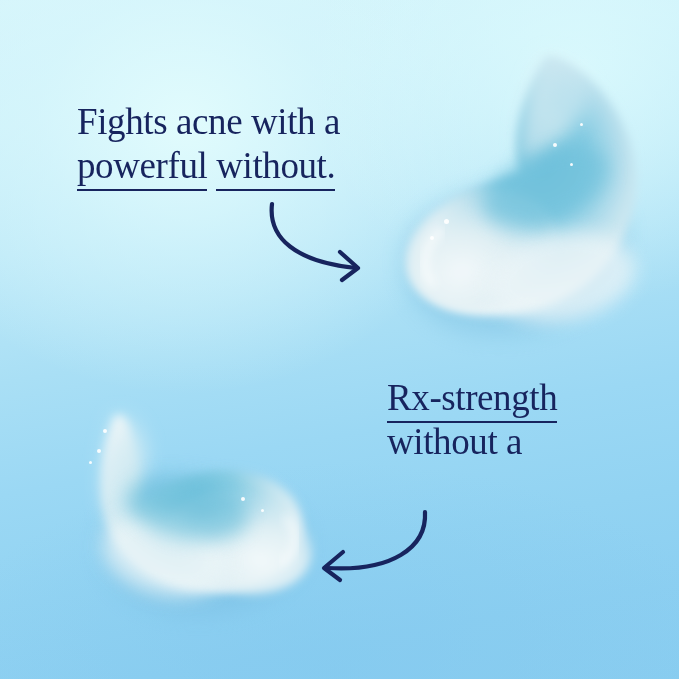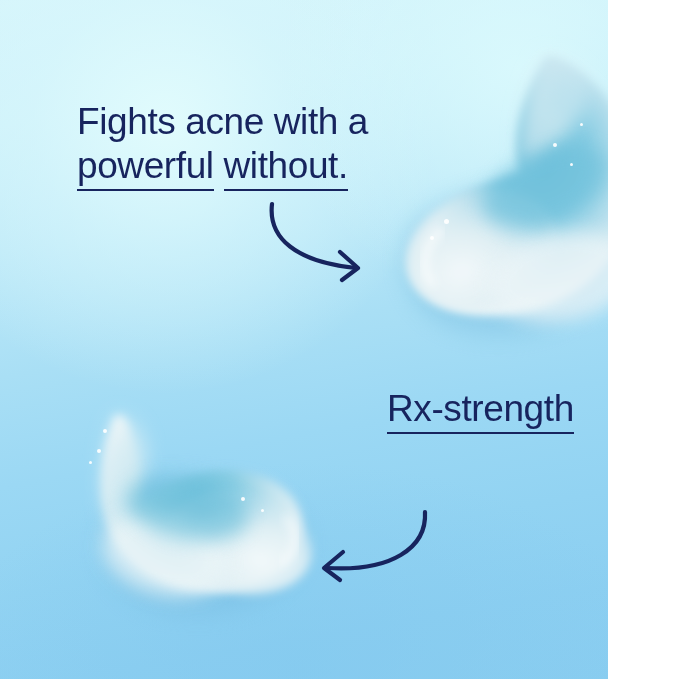--- a/index.html
+++ b/index.html
@@ -2,24 +2,24 @@
 <html><head>
 <meta charset="utf-8">
 <style>
   html, body {
     margin: 0;
     padding: 0;
     background: #ffffff;
   }
   #stage {
     position: relative;
-    width: 608px;
+    width: 679px;
     height: 679px;
     overflow: hidden;
-    font-family: Liberation Sans, sans-serif;
+    font-family: Liberation Serif, serif;
   }
 
   
   .bg-base {
     position: absolute;
     inset: 0;
     background: linear-gradient(170deg,
         #d6f5fb 0%,
         #cdf1fa 16%,
         #bde9f8 32%,
@@ -74,21 +74,21 @@
   .headline .u {
     border-bottom: 2.6px solid #17245e;
     padding-bottom: 3px;
   }
   #headline-top {
     left: 77px;
     top: 100px;
   }
   #headline-bottom {
     left: 387px;
-    top: 387px;
+    top: 376px;
   }
 
   
   .arrow-svg {
     position: absolute;
     overflow: visible;
     pointer-events: none;
   }
   #arrow-top { left: 252px; top: 190px; }
   #arrow-bottom { left: 305px; top: 500px; }
@@ -236,20 +236,23 @@
     </span>
     <span class="line">
       <span class="u">powerful</span><span>&nbsp;</span><span class="u">without.</span>
     </span>
   </div>
 
   <div class="headline" id="headline-bottom">
     <span class="line">
       <span class="u">Rx-strength</span>
     </span>
+    <span class="line">
+      <span>without a</span>
+    </span>
   </div>
 
   <svg class="arrow-svg" id="arrow-top" width="135" height="95" viewBox="0 0 135 95">
     <path d="M20,14 C16,48 44,72 104,78" stroke="#17245e" stroke-width="4.2" fill="none" stroke-linecap="round"></path>
     <path d="M88,62 L106,78 L90,90" stroke="#17245e" stroke-width="4.2" fill="none" stroke-linecap="round" stroke-linejoin="round"></path>
   </svg>
 
   <svg class="arrow-svg" id="arrow-bottom" width="135" height="85" viewBox="0 0 135 85">
     <path d="M120,12 C122,48 86,72 22,68" stroke="#17245e" stroke-width="4.2" fill="none" stroke-linecap="round"></path>
     <path d="M38,52 L19,68 L35,80" stroke="#17245e" stroke-width="4.2" fill="none" stroke-linecap="round" stroke-linejoin="round"></path>

